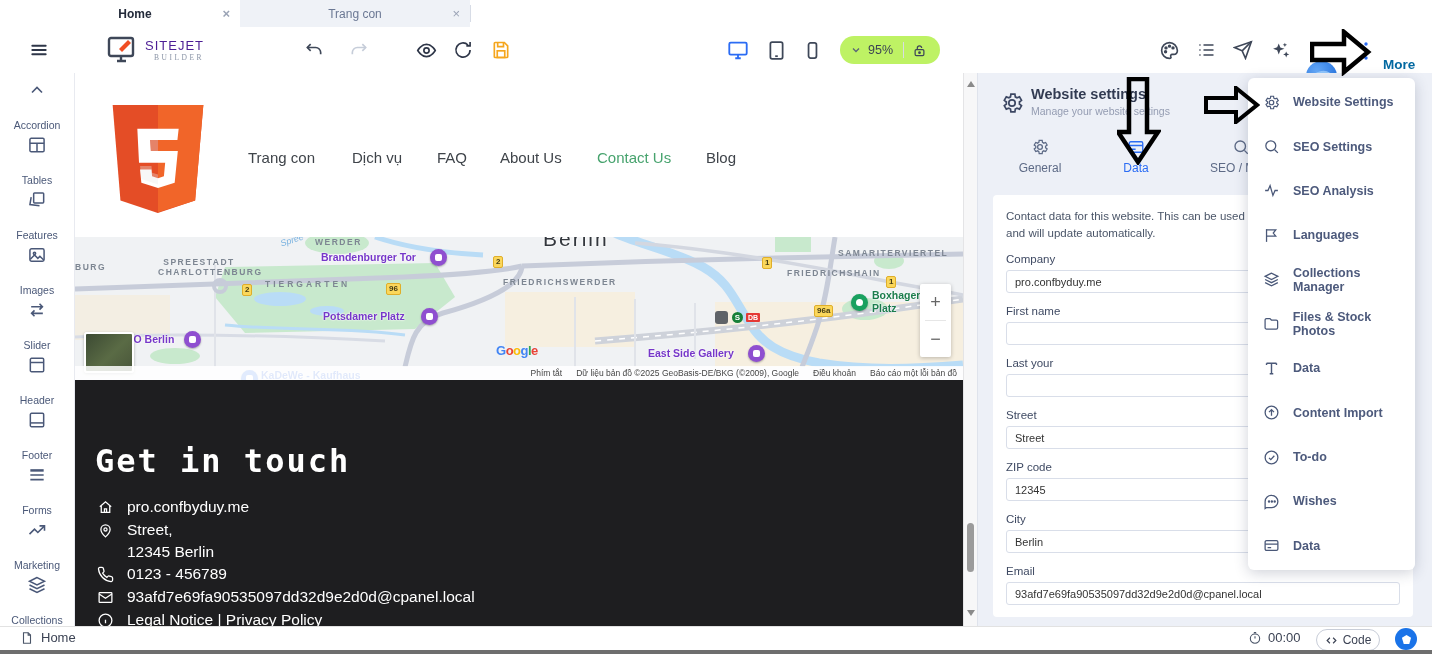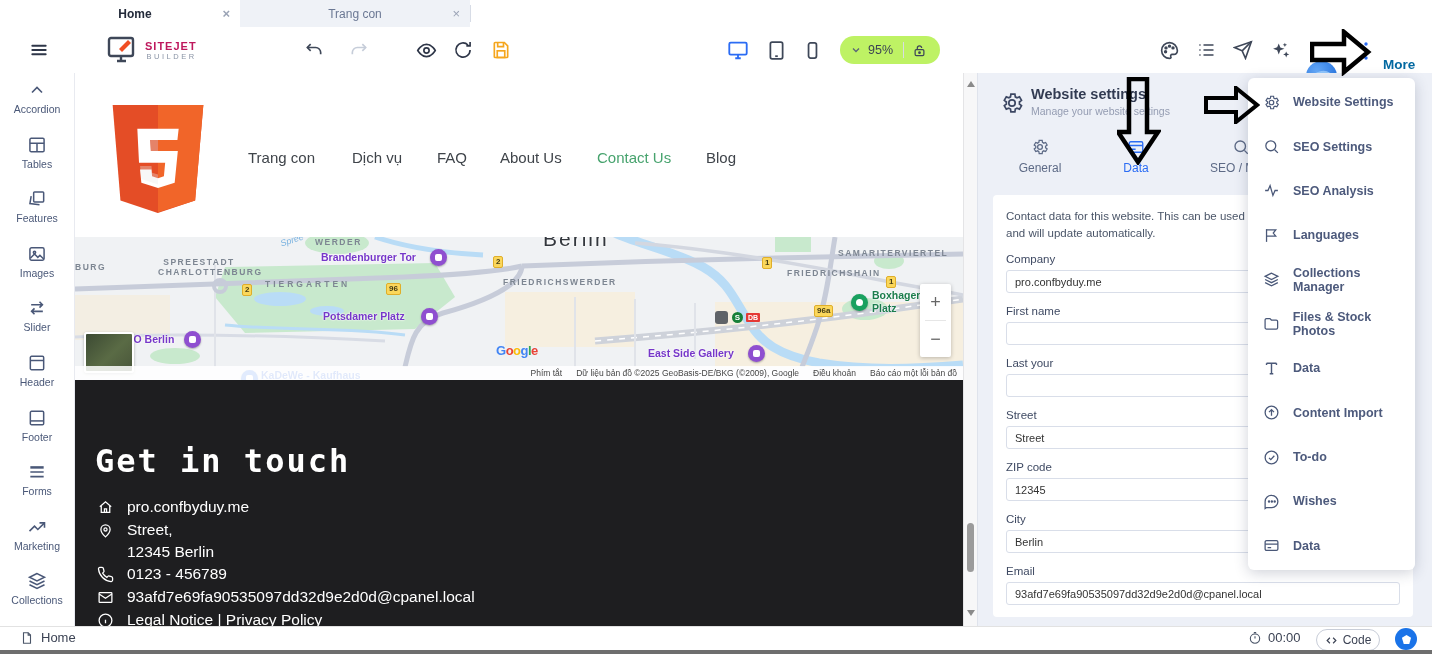--- a/index.html
+++ b/index.html
@@ -14,30 +14,30 @@
   .btab .x{position:absolute;right:10px;color:#9aa3b5;font-size:13px;cursor:pointer;}
   .btab.active{background:#fff;color:#232a3a;font-weight:bold;}
   .btab.inactive{background:#eff2f7;color:#6b7894;}
   .tabdiv{position:absolute;top:5px;height:17px;width:1px;background:#d7dce6;}
 
   
   .toolbar{position:absolute;left:0;top:27px;width:1432px;height:46px;background:#fff;border-bottom:1px solid #e6e9ef;}
   .tbtn{position:absolute;top:12px;width:22px;height:22px;display:flex;align-items:center;justify-content:center;cursor:pointer;}
   .zoompill{position:absolute;left:840px;top:9px;width:100px;height:28px;background:#bef264;border-radius:14px;display:flex;align-items:center;font-size:12.5px;color:#3c4354;}
   .zoompill .sep{width:1px;height:16px;background:#d8dce3;margin:0 8px 0 10px;}
-  .logo-word{color:#be185d;font-weight:bold;font-size:11px;letter-spacing:1px;}
-  .logo-sub{color:#8a94a6;font-size:7.5px;letter-spacing:2.5px;}
+  .logo-word{color:#4c1d95;font-weight:normal;font-size:13px;letter-spacing:1px;}
+  .logo-sub{color:#8a94a6;font-size:7.5px;letter-spacing:2.5px;font-family:Liberation Serif, serif;}
   .avatar{position:absolute;left:1306px;top:34px;width:31px;height:31px;border-radius:50%;background:radial-gradient(circle at 35% 35%,#66a9f7,#1565d8);overflow:hidden;cursor:pointer;}
   .avatar:after{content:"";position:absolute;left:6px;top:10px;width:19px;height:11px;background:#9fd0ff;border-radius:50% 60% 40% 50%;transform:rotate(-15deg);opacity:.8;}
   .more{position:absolute;left:1383px;top:30px;font-size:13.5px;font-weight:bold;color:#0369a1;cursor:pointer;}
   .vdots{position:absolute;left:1362px;top:14px;cursor:pointer;}
 
   
   .sidebar{position:absolute;left:0;top:73px;width:75px;height:553px;background:#fff;border-right:1px solid #e8eaf0;display:flex;flex-direction:column;align-items:center;padding-top:7px;box-sizing:border-box;}
-  .sb-item{width:75px;height:51px;display:flex;flex-direction:column;align-items:center;justify-content:flex-start;gap:3px;cursor:pointer;margin-bottom:4px;}
+  .sb-item{width:75px;height:51px;display:flex;flex-direction:column;align-items:center;justify-content:flex-start;gap:19px;cursor:pointer;margin-bottom:4px;}
   .sb-item .lbl{font-size:10.5px;color:#4a5878;}
 
   
   .canvas{position:absolute;left:75px;top:73px;width:888px;height:553px;background:#fff;overflow:hidden;}
   .site-header{position:absolute;left:0;top:0;width:888px;height:164px;background:#fff;}
   .nav-link{position:absolute;top:76px;font-size:15px;color:#3f444a;cursor:pointer;white-space:nowrap;}
   .nav-link.active{color:#47a36e;}
   .cta{position:absolute;left:669px;top:63px;width:196px;height:41px;background:#47a36e;border-radius:6px;color:#fff;font-size:15px;font-weight:bold;display:flex;align-items:center;justify-content:center;cursor:pointer;}
 
   

